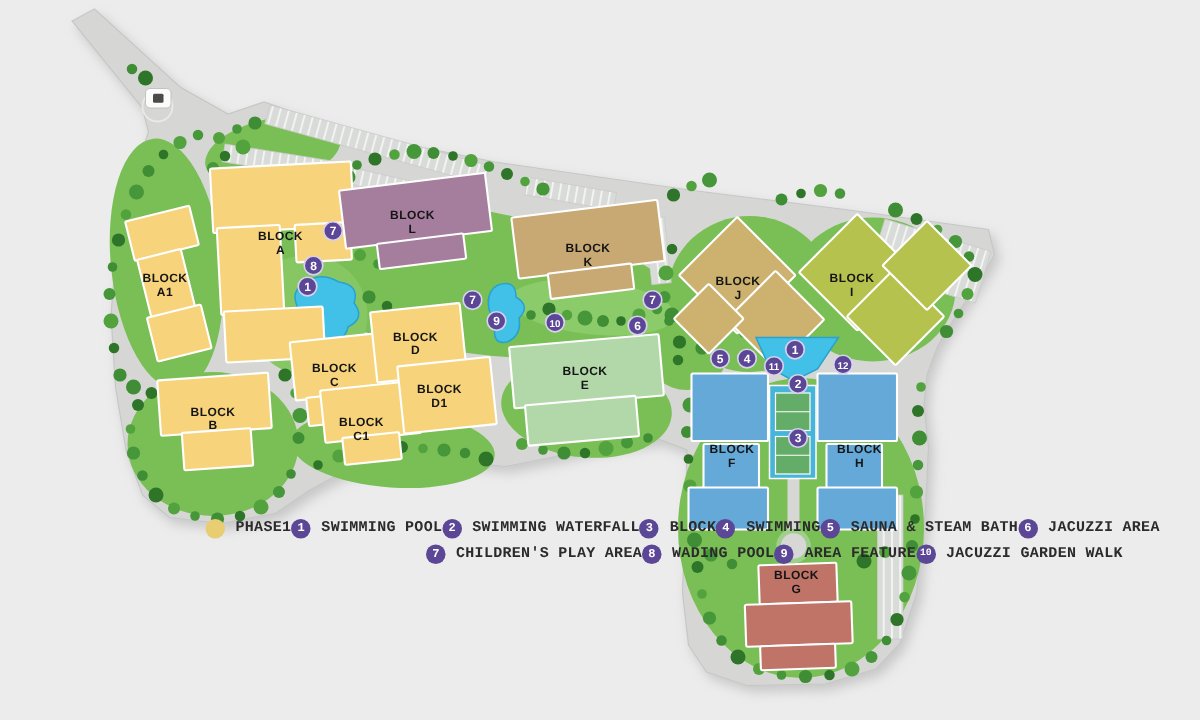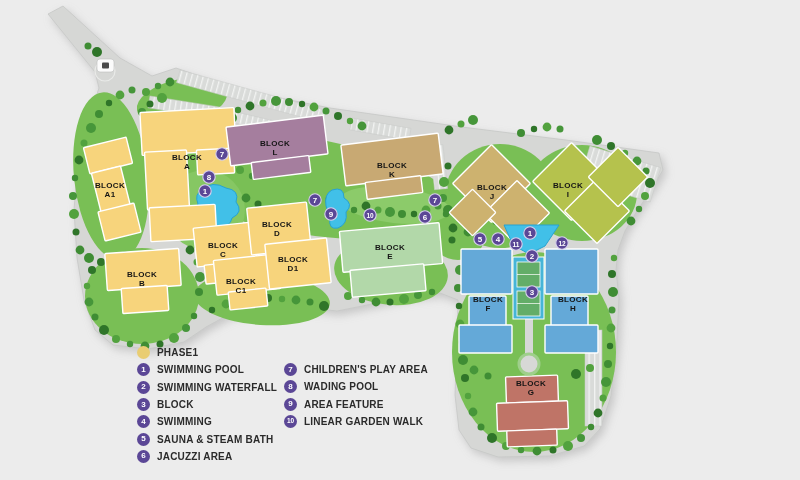--- a/index.html
+++ b/index.html
@@ -1,19 +1,19 @@
 <!DOCTYPE html>
 <html><head>
 <meta charset="utf-8">
 <style>
   html,body{margin:0;padding:0;background:#ececec;}
   .stage{position:relative;width:800px;height:480px;background:#ececec;overflow:hidden;
          font-family:"Liberation Sans",sans-serif;}
   .stage svg{position:absolute;left:0;top:0;}
-  .legend-col{position:absolute;display:flex;flex-direction:column;}
+  .legend-col{position:absolute;display:flex;flex-direction:row;font-family:Liberation Mono, monospace;}
   .legend-row{display:flex;align-items:center;height:17.3px;gap:7px;}
   .badge{width:13px;height:13px;border-radius:50%;background:#5b4796;color:#fff;
          font-size:8px;font-weight:bold;display:flex;align-items:center;justify-content:center;
          flex:0 0 13px;line-height:1;}
   .legend-label{font-size:10px;font-weight:bold;color:#2b2b2b;letter-spacing:.2px;white-space:nowrap;}
 </style>
 </head>
 <body>
 
 <div class="stage">
@@ -424,16 +424,16 @@
       <div class="legend-row">
         <span class="badge" style="background: rgb(91, 71, 150);">8</span>
         <span class="legend-label">WADING POOL</span>
       </div>
       <div class="legend-row">
         <span class="badge" style="background: rgb(91, 71, 150);">9</span>
         <span class="legend-label">AREA FEATURE</span>
       </div>
       <div class="legend-row">
         <span class="badge" style="background: rgb(91, 71, 150); font-size: 6.5px;">10</span>
-        <span class="legend-label">LINEAR GARDEN WALK</span>
+        <span class="legend-label">JACUZZI GARDEN WALK</span>
       </div>
     </div>
 </div>
 
 </body></html>

